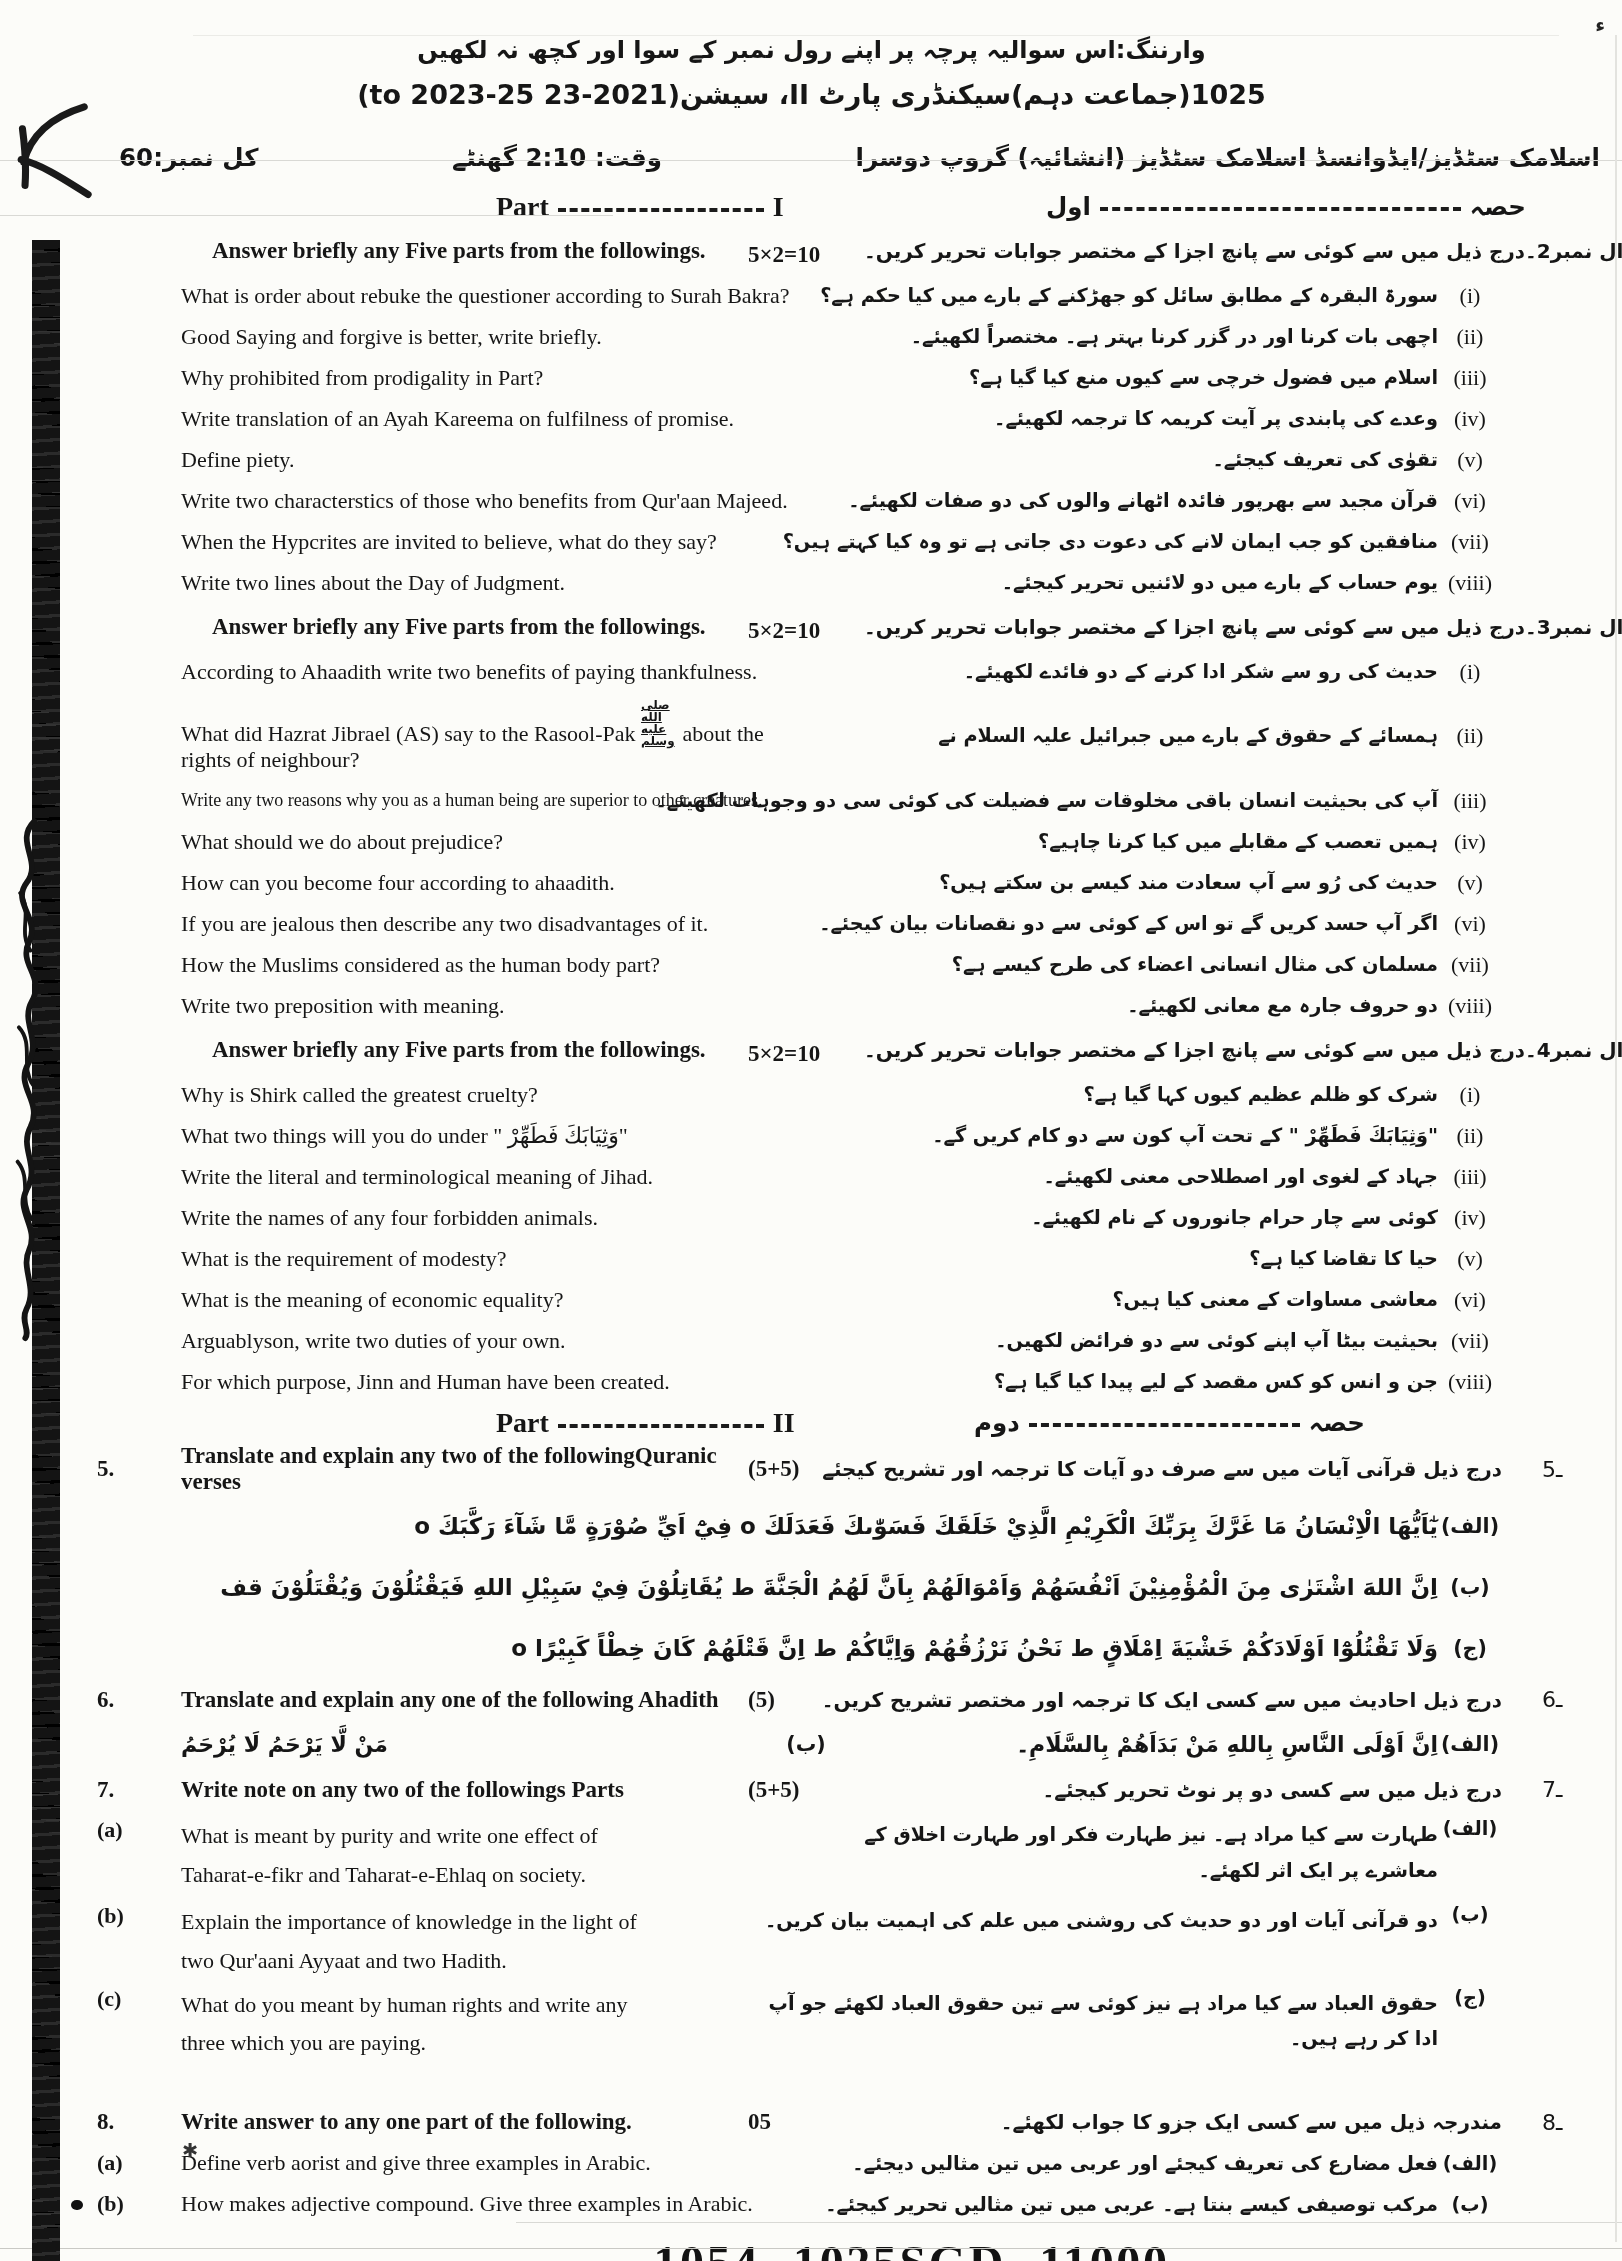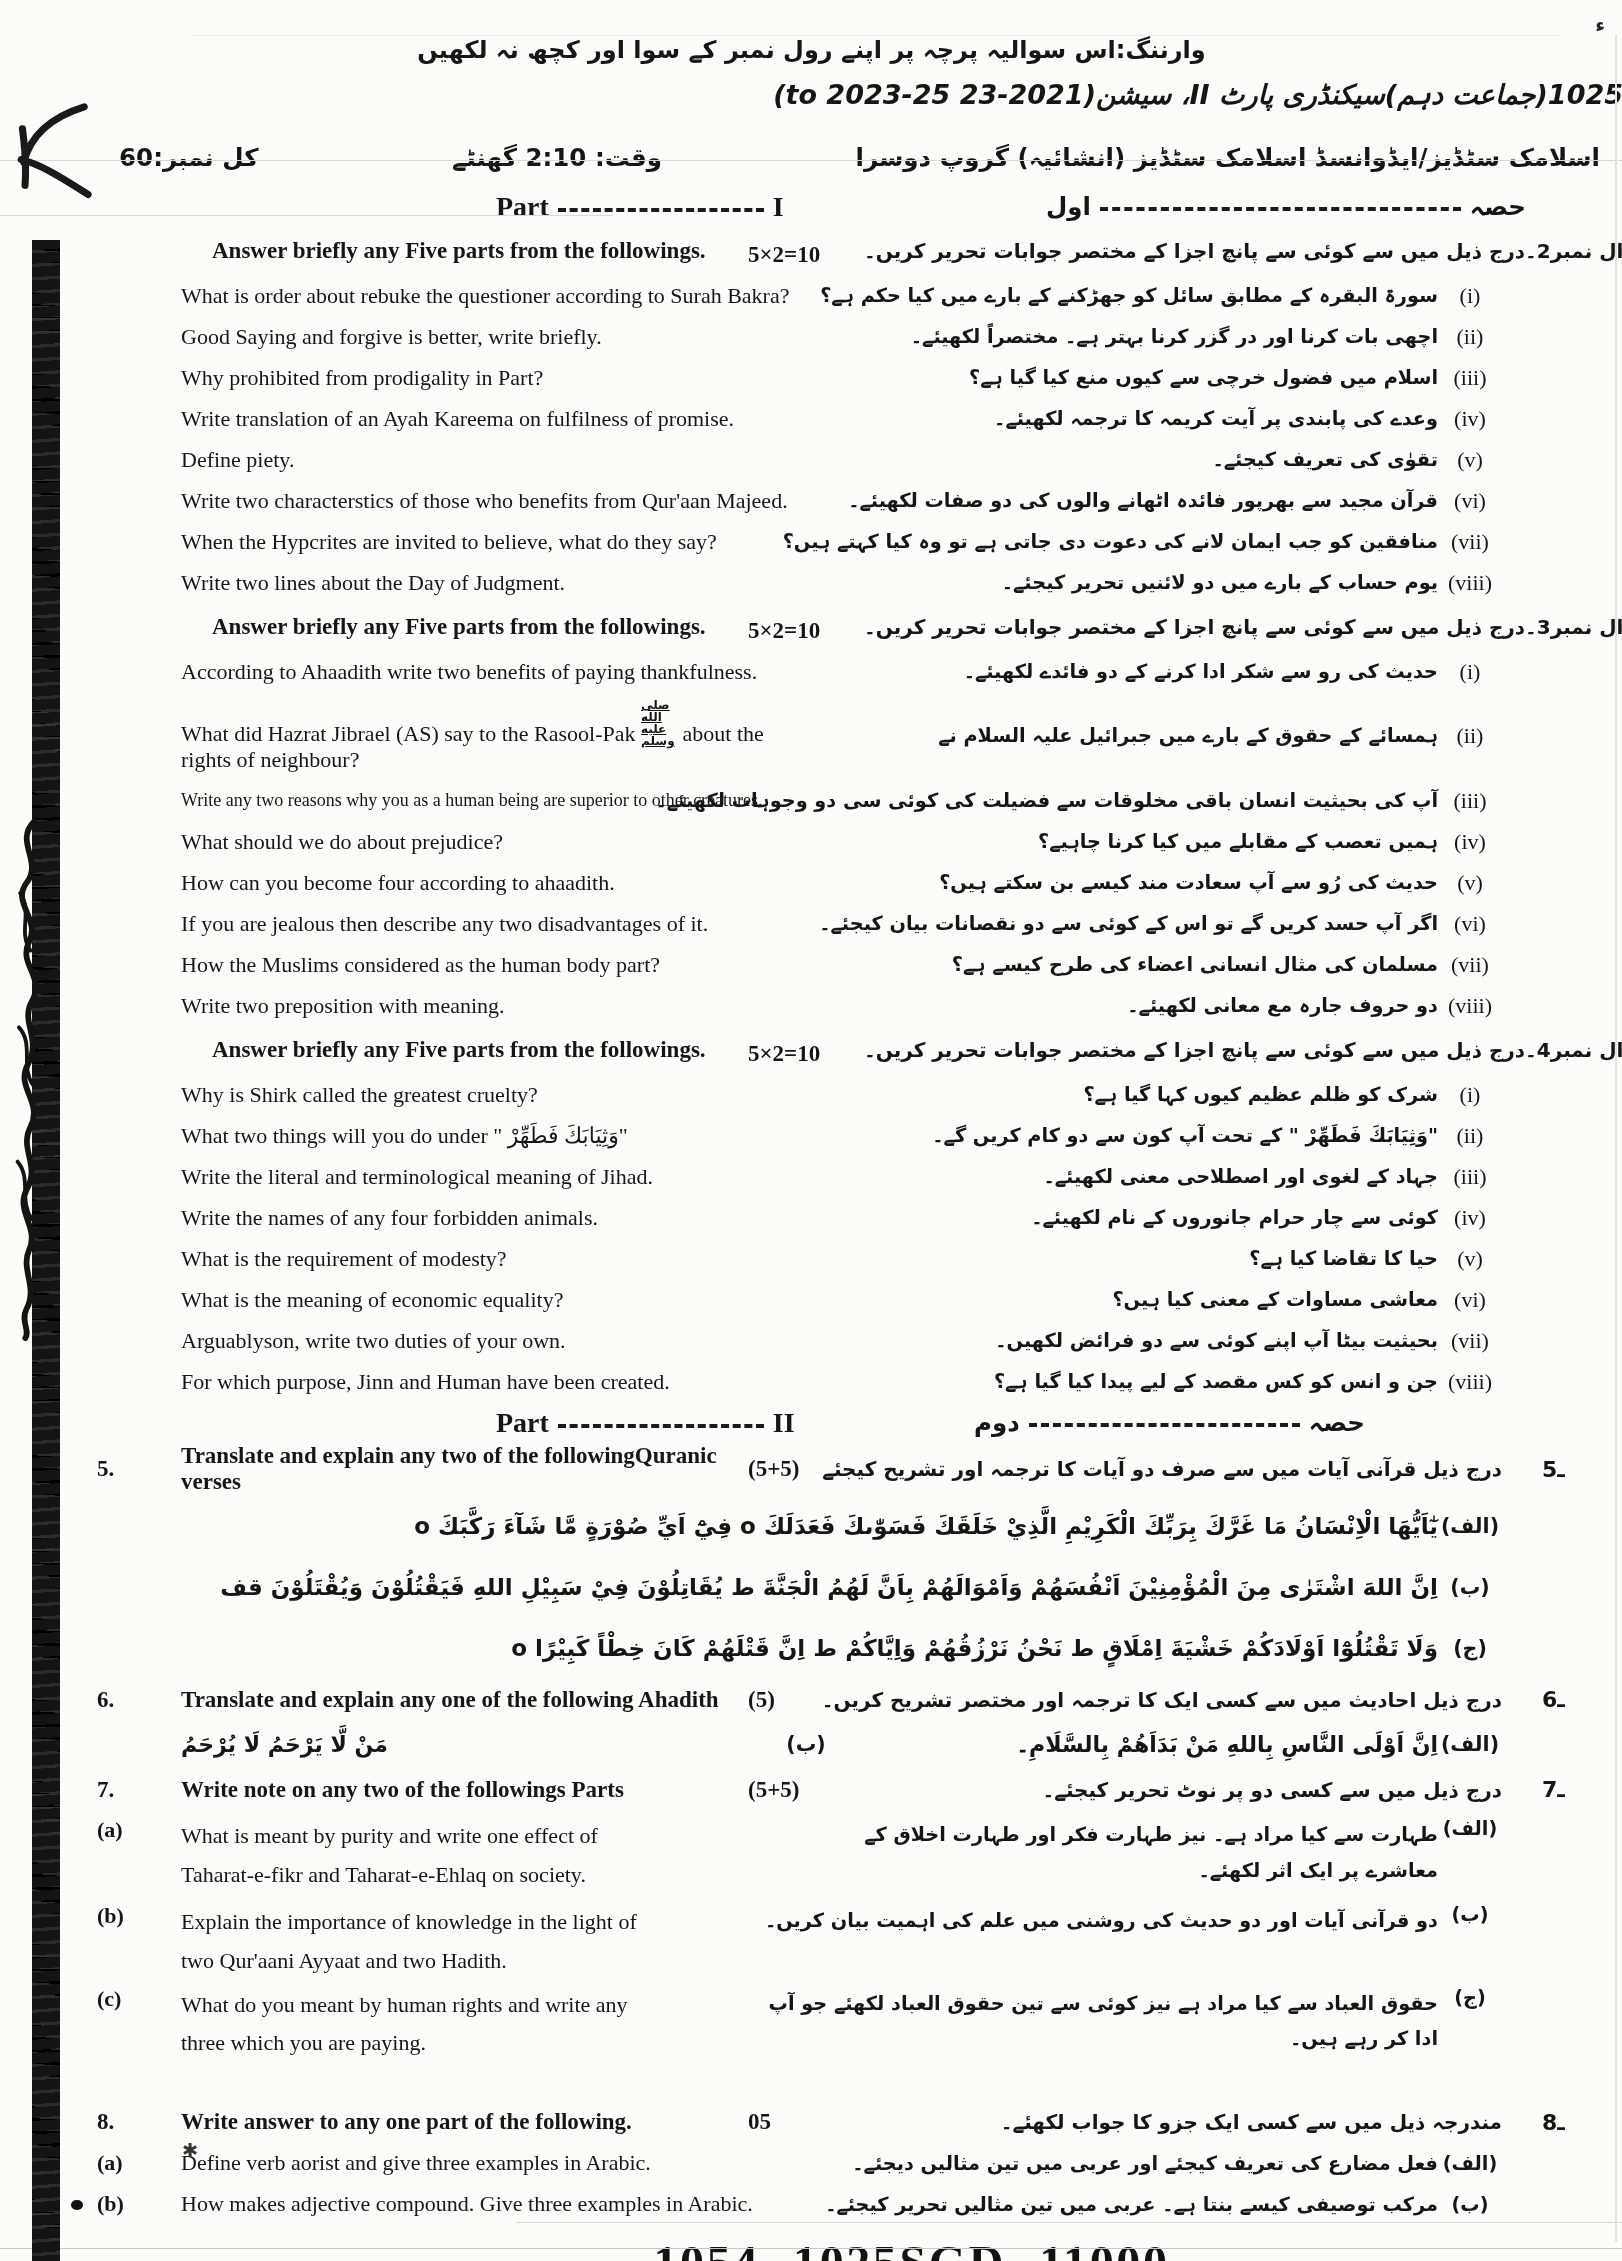--- a/index.html
+++ b/index.html
@@ -16,22 +16,22 @@
        repeating-linear-gradient(180deg,#000 0 4.5px,#333 4.5px 7px,#000 7px 12.3px);
      filter:blur(0.4px);}
   .scribble{position:absolute;left:1.3px;top:814px;}
   .hand-mark{position:absolute;left:11.6px;top:103px;}
   .corner-mark{position:absolute;right:18px;top:14px;font-family:"DejaVu Sans",sans-serif;
      font-size:19.3px;font-weight:bold;color:#222;}
   .star-mark{position:absolute;left:182px;top:2139px;font-size:19.3px;color:#333;}
   
   .warning{height:43px;text-align:center;direction:rtl;font-family:"DejaVu Sans",sans-serif;
      font-weight:bold;font-size:24px;}
-  .title{height:49px;direction:rtl;font-family:"DejaVu Sans",sans-serif;
-     font-weight:bold;font-size:27px;font-style:italic;}
+  .title{height:49px;text-align:center;direction:rtl;font-family:"DejaVu Sans",sans-serif;
+     font-weight:bold;font-size:27px;}
   .subject{height:58px;display:flex;direction:rtl;justify-content:space-between;align-items:center;
      padding:0 23px 0 119px;font-family:"DejaVu Sans",sans-serif;font-weight:bold;font-size:24.5px;}
   
   .part-row{height:41px;display:flex;align-items:center;}
   .plabel{font-size:28px;font-weight:bold;white-space:nowrap;}
   .p-en{margin-left:496px;}
   .p-ur{margin-left:auto;margin-right:97px;direction:rtl;font-family:"DejaVu Sans",sans-serif;font-size:24.5px;}
   .part2 .p-ur{margin-right:258px;}
   .dash{display:inline-block;height:3.9px;border-bottom:4.5px dashed #1c1c1c;vertical-align:3.9px;margin:0 9px;}
   .dash-en{width:206px;}
@@ -53,21 +53,21 @@
   .l{display:block;}
   .saw{display:inline-block;width:36px;font-family:"DejaVu Sans",sans-serif;font-size:12px;
      line-height:1;vertical-align:-3.9px;font-weight:bold;white-space:normal;text-decoration:underline;}
   
   .row2h{display:grid;grid-template-columns:97px 84px 567px 116px 638px auto;min-height:49px;align-items:center;}
   .row2h>.qno{grid-column:2;font-weight:bold;font-size:23px;}
   .row2h>.en2{grid-column:3;font-weight:bold;font-size:23px;}
   .row2h>.marks{grid-column:4;font-weight:bold;font-size:23px;}
   .row2h>.ur2{grid-column:5;direction:rtl;text-align:right;font-family:"DejaVu Sans",sans-serif;
      font-weight:bold;font-size:20px;white-space:nowrap;}
-  .row2h>.nour{grid-column:6;font-family:"DejaVu Sans",sans-serif;font-weight:bold;font-size:22px;
+  .row2h>.nour{grid-column:6;font-family:"DejaVu Sans",sans-serif;font-weight:normal;font-size:22px;
      padding-left:40px;}
   .row-verse{display:grid;grid-template-columns:1438px 64px auto;min-height:61px;align-items:center;}
   .row-verse>.vtext{grid-column:1;direction:rtl;text-align:right;font-family:"DejaVu Sans",sans-serif;
      font-weight:bold;font-size:23px;white-space:nowrap;}
   .row-verse>.vno{grid-column:2;text-align:center;direction:rtl;font-family:"DejaVu Sans",sans-serif;
      font-weight:bold;font-size:20.6px;}
   .row-hadith{display:grid;grid-template-columns:181px 567px 116px 574px 64px auto;min-height:46px;align-items:center;}
   .row-hadith>.hb{grid-column:2;direction:rtl;text-align:left;font-family:"DejaVu Sans",sans-serif;
      font-weight:bold;font-size:22px;white-space:nowrap;}
   .row-hadith>.hbno{grid-column:3;text-align:center;direction:rtl;font-family:"DejaVu Sans",sans-serif;

